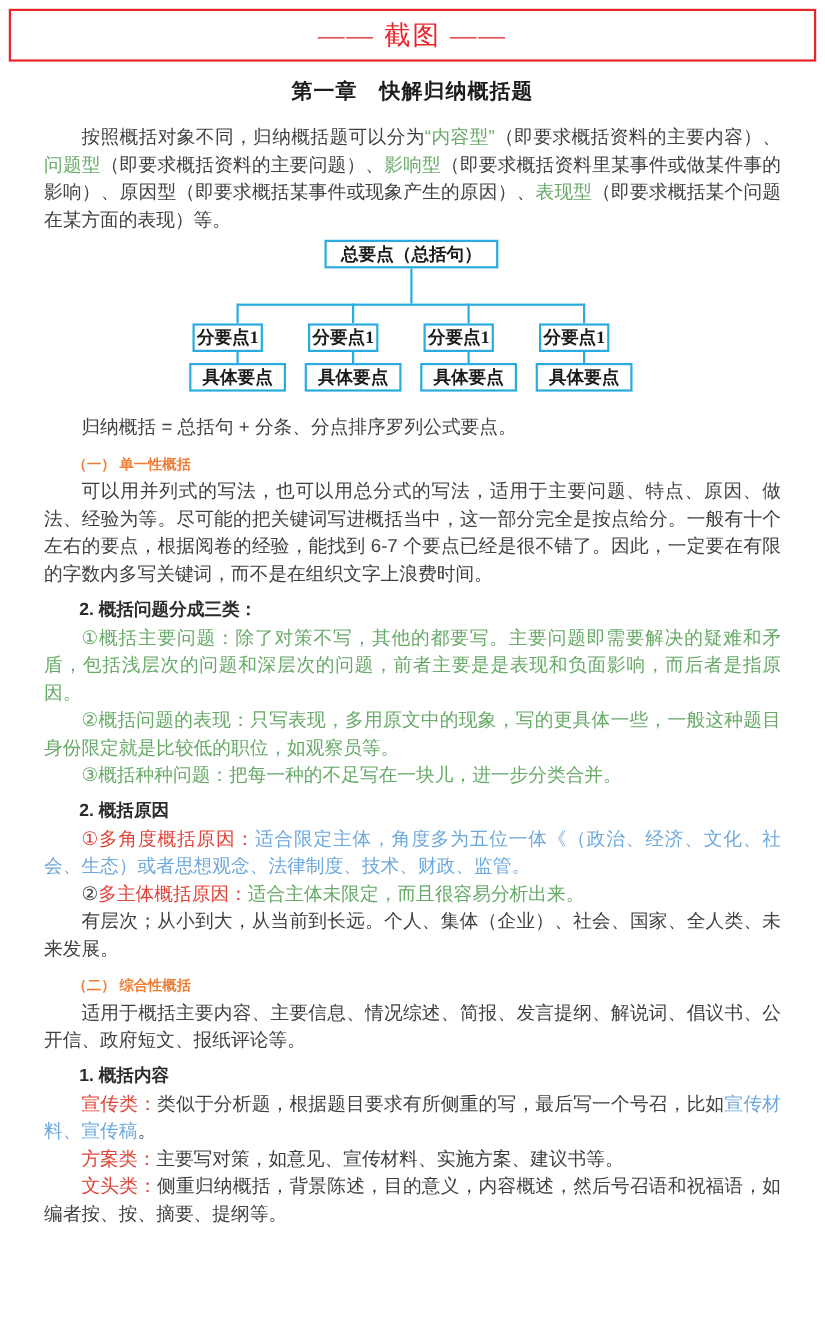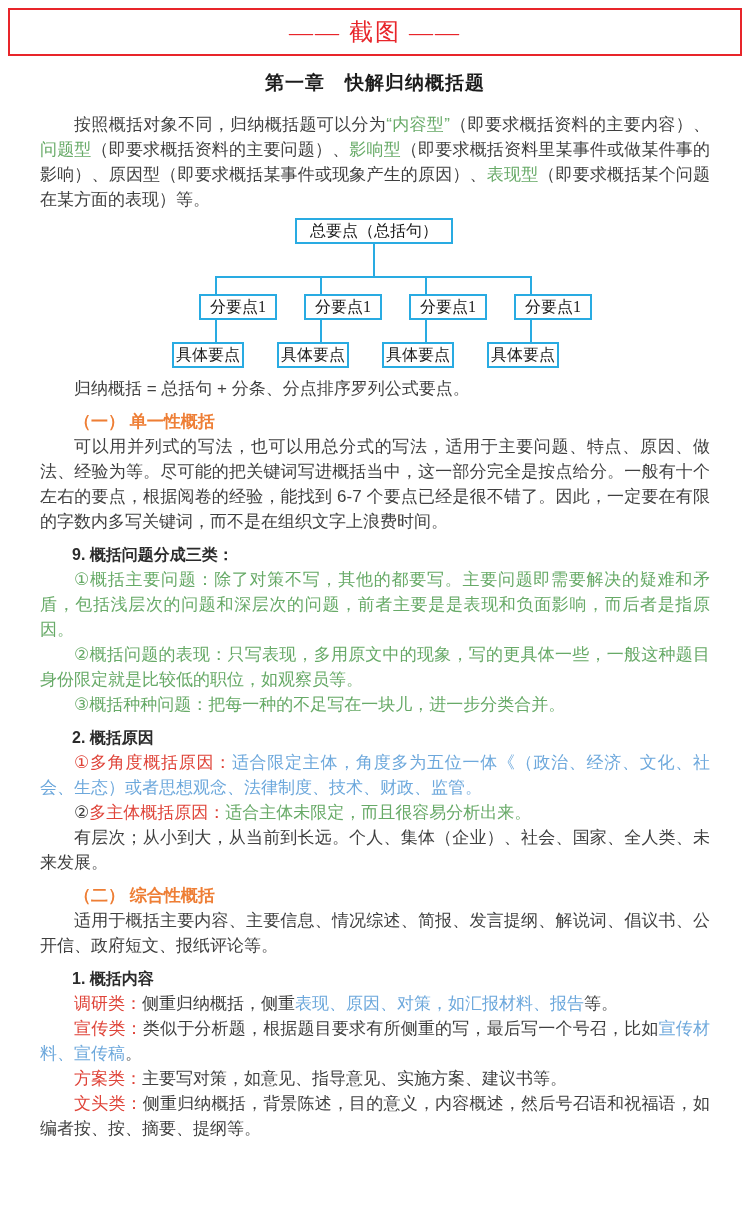--- a/index.html
+++ b/index.html
@@ -19,55 +19,55 @@
   .page-title{
     margin:14px 40px 0 40px;text-align:center;
     font-size:19px;font-weight:bold;color:#1c1c1c;letter-spacing:1px;
   }
   .content{padding:16px 40px 0 40px;}
   .para{
     margin:0;text-indent:2em;font-size:17px;line-height:25px;
     text-align:justify;color:var(--body);
   }
   .h-orange{
-    margin:8px 0 0 0;text-indent:2em;font-size:17px;line-height:25px;
+    margin:8px 0 0 0;text-indent:2em;font-size:13px;line-height:25px;
     font-weight:bold;color:var(--orange);
   }
   .h-bold{
     margin:8px 0 0 0;text-indent:2em;font-size:16px;line-height:25px;
     font-weight:bold;color:#2b2b2b;
   }
   .c-d{color:var(--body);}
   .c-g{color:var(--green);}
   .c-r{color:var(--label_red);}
   .c-b{color:var(--blue);}
   
-  .fc{position:relative;width:400px;height:152px;margin:6px auto 6px auto;}
+  .fc{position:relative;width:400px;height:152px;margin:6px auto 6px auto;font-weight:bold;}
   .fc-box{
     position:absolute;box-sizing:border-box;background:#fff;
     border:2px solid var(--flow_blue);
     display:flex;align-items:center;justify-content:center;
     font-family:"Liberation Serif","DejaVu Serif",serif;
     font-size:16px;color:#1a1a1a;white-space:nowrap;
   }
   .fc-line{position:absolute;background:var(--flow_blue);}
   .fc-root{left:120px;top:0;width:158px;height:26px;}
   .fc-vroot{left:198px;top:26px;width:2px;height:32px;}
   .fc-hbar{left:41px;top:58px;width:316px;height:2px;}
   .fc-vb1{left:40px;top:58px;width:2px;height:18px;}
   .fc-vb2{left:145px;top:58px;width:2px;height:18px;}
   .fc-vb3{left:250px;top:58px;width:2px;height:18px;}
   .fc-vb4{left:355px;top:58px;width:2px;height:18px;}
-  .fc-b{top:76px;width:78px;height:26px;margin-left:24px;}
+  .fc-b{top:76px;width:64px;height:26px;}
   .fc-b1{left:0;}   .fc-b2{left:105px;} .fc-b3{left:210px;} .fc-b4{left:315px;}
   .fc-vl1{left:40px;top:102px;width:2px;height:22px;}
   .fc-vl2{left:145px;top:102px;width:2px;height:22px;}
   .fc-vl3{left:250px;top:102px;width:2px;height:22px;}
   .fc-vl4{left:355px;top:102px;width:2px;height:22px;}
-  .fc-l{top:124px;width:72px;height:26px;}
+  .fc-l{top:112px;width:88px;height:26px;}
   .fc-l1{left:-3px;} .fc-l2{left:102px;} .fc-l3{left:207px;} .fc-l4{left:312px;}
 </style>
 </head>
 <body>
 
 <div class="banner">
   <span class="banner-label">—— 截图 ——</span>
 </div>
 
 <h1 class="page-title">第一章　快解归纳概括题</h1>
@@ -96,34 +96,33 @@
     <div class="fc-box fc-l fc-l2">具体要点</div>
     <div class="fc-box fc-l fc-l3">具体要点</div>
     <div class="fc-box fc-l fc-l4">具体要点</div>
   </div>
 
   <p class="para"><span class="c-d">归纳概括 = 总括句 + 分条、分点排序罗列公式要点。</span></p>
 
   <p class="h-orange">（一） 单一性概括</p>
   <p class="para"><span class="c-d">可以用并列式的写法，也可以用总分式的写法，适用于主要问题、特点、原因、做法、经验为等。尽可能的把关键词写进概括当中，这一部分完全是按点给分。一般有十个左右的要点，根据阅卷的经验，能找到 6-7 个要点已经是很不错了。因此，一定要在有限的字数内多写关键词，而不是在组织文字上浪费时间。</span></p>
 
-  <p class="h-bold">9. 概括问题分成三类：</p>
+  <p class="h-bold">2. 概括问题分成三类：</p>
   <p class="para"><span class="c-g">①概括主要问题：除了对策不写，其他的都要写。主要问题即需要解决的疑难和矛盾，包括浅层次的问题和深层次的问题，前者主要是是表现和负面影响，而后者是指原因。</span></p>
   <p class="para"><span class="c-g">②概括问题的表现：只写表现，多用原文中的现象，写的更具体一些，一般这种题目身份限定就是比较低的职位，如观察员等。</span></p>
   <p class="para"><span class="c-g">③概括种种问题：把每一种的不足写在一块儿，进一步分类合并。</span></p>
 
   <p class="h-bold">2. 概括原因</p>
   <p class="para"><span class="c-r">①多角度概括原因：</span><span class="c-b">适合限定主体，角度多为五位一体《（政治、经济、文化、社会、生态）或者思想观念、法律制度、技术、财政、监管。</span></p>
   <p class="para"><span class="c-d">②</span><span class="c-r">多主体概括原因：</span><span class="c-g">适合主体未限定，而且很容易分析出来。</span></p>
 
   <p class="para"><span class="c-d">有层次；从小到大，从当前到长远。个人、集体（企业）、社会、国家、全人类、未来发展。</span></p>
 
   <p class="h-orange">（二） 综合性概括</p>
   <p class="para"><span class="c-d">适用于概括主要内容、主要信息、情况综述、简报、发言提纲、解说词、倡议书、公开信、政府短文、报纸评论等。</span></p>
 
   <p class="h-bold">1. 概括内容</p>
 
-  <p class="para"><span class="c-r">调研类：</span><span class="c-d">侧重归纳概括，侧重</span><span class="c-b">表现、原因、对策，如汇报材料、报告</span><span class="c-d">等。</span></p>
   <p class="para"><span class="c-r">宣传类：</span><span class="c-d">类似于分析题，根据题目要求有所侧重的写，最后写一个号召，比如</span><span class="c-b">宣传材料、宣传稿</span><span class="c-d">。</span></p>
-  <p class="para"><span class="c-r">方案类：</span><span class="c-d">主要写对策，如意见、指导意见、实施方案、建议书等。</span></p>
+  <p class="para"><span class="c-r">方案类：</span><span class="c-d">主要写对策，如意见、宣传材料、实施方案、建议书等。</span></p>
   <p class="para"><span class="c-r">文头类：</span><span class="c-d">侧重归纳概括，背景陈述，目的意义，内容概述，然后号召语和祝福语，如编者按、按、摘要、提纲等。</span></p>
 
 </div>
 
 </body></html>

